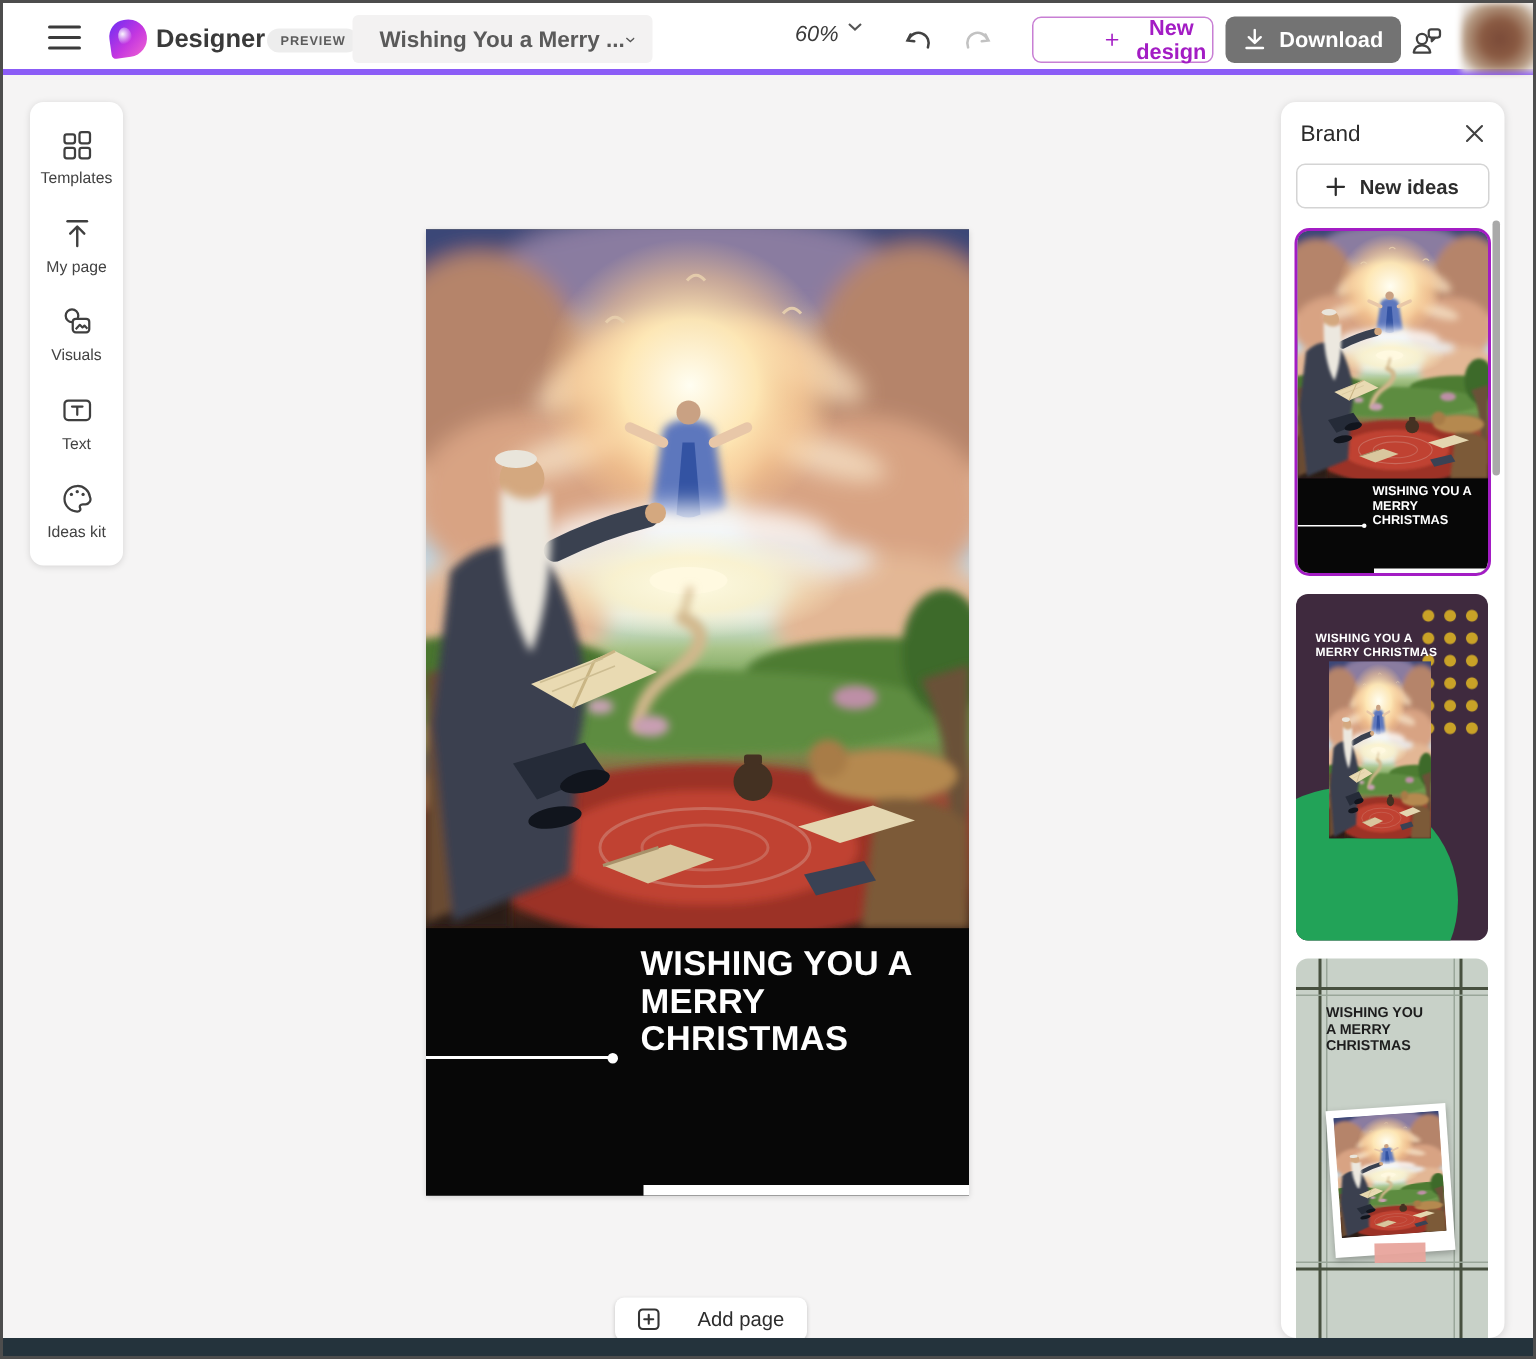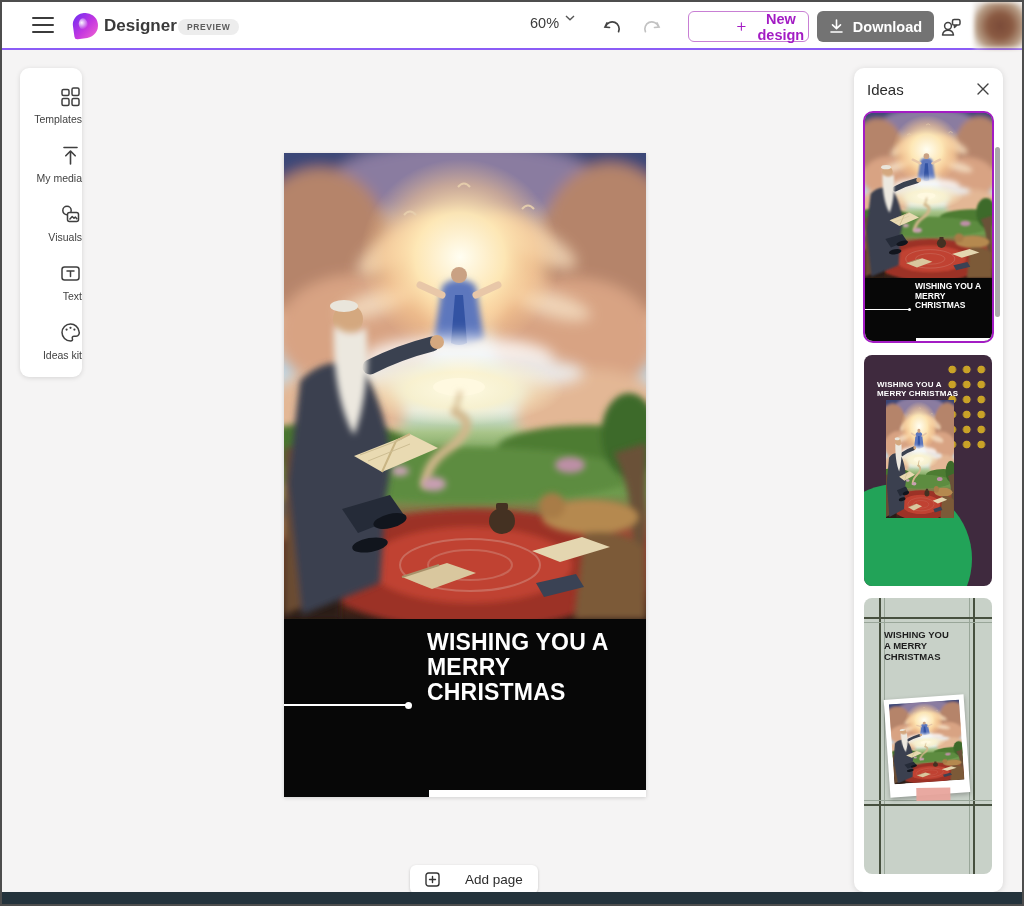--- a/index.html
+++ b/index.html
@@ -2,54 +2,54 @@
 <html><head>
 <meta charset="utf-8">
 <style>
   * { margin:0; padding:0; box-sizing:border-box; }
   body { background:#ddd; font-family:"Liberation Sans", sans-serif; }
   #frame { position:relative; width:1024px; height:906px; background:#f5f4f4;
            border:2px solid #4d4d4d; overflow:hidden; }
 
   
   .topbar { position:absolute; left:0; top:0; right:0; height:48px; background:#fff;
-            border-bottom:2px solid #8b5cf6; z-index:5; }
+            border-bottom:4px solid #8b5cf6; z-index:5; }
   .hamburger { position:absolute; left:30px; top:15px; width:22px; height:18px; cursor:pointer; }
   .hamburger span { display:block; height:2px; background:#3b3b3b; margin-bottom:5px; border-radius:1px; }
   .logo-mark { position:absolute; left:71px; top:11px; width:25px; height:25px;
                background:linear-gradient(140deg,#7b2ff0 10%,#c437e0 55%,#e85bd4 90%);
                border-radius:45% 50% 50% 12%; transform:rotate(-8deg); }
   .logo-mark::after { content:""; position:absolute; left:6px; top:5px; width:9px; height:12px;
                border-radius:50%; background:radial-gradient(circle at 35% 35%, rgba(255,255,255,.95), rgba(255,255,255,0) 70%); }
   .app-name { position:absolute; left:102px; top:14px; font-size:17px; font-weight:bold; color:#3a3a3a; }
   .preview-badge { position:absolute; left:176px; top:17px; background:#ededed; color:#5c5c5c;
                font-size:8.5px; font-weight:bold; letter-spacing:.6px; padding:3px 9px; border-radius:9px;text-align:center; }
   .title-pill { position:absolute; left:233px; top:8px; width:200px; height:32px; background:#f3f2f2;
                border-radius:4px; display:flex; align-items:center; cursor:pointer; }
   .title-pill .t { margin-left:18px; font-size:15px; font-weight:bold; color:#5a5a5a; white-space:nowrap; }
   .title-pill svg { margin-left:auto; margin-right:12px; }
   .zoom-ctl { position:absolute; left:528px; top:13px; display:flex; align-items:flex-start; gap:6px;
-              cursor:pointer; color:#3b3b3b; font-size:14.5px; }
+              cursor:pointer; color:#3b3b3b; font-size:14.5px;font-style:italic; }
   .icon-btn { position:absolute; top:12px; width:26px; height:26px; display:flex; align-items:center;
               justify-content:center; cursor:pointer; border-radius:4px; }
   .btn-new { position:absolute; left:686px; top:9px; width:121px; height:31px; border:1px solid #c87fd4;
              border-radius:6px; background:#fff; color:#a31cc4; font-size:14.5px; font-weight:bold;
              display:flex; align-items:center; justify-content:center; gap:8px; cursor:pointer;padding-left:48px; }
   .btn-download { position:absolute; left:815px; top:9px; width:117px; height:31px; background:#737373;
              border:none; border-radius:6px; color:#fff; font-size:14.5px; font-weight:bold;
              display:flex; align-items:center; justify-content:center; gap:9px; cursor:pointer; }
   .feedback-ic { position:absolute; left:938px; top:14px; width:22px; height:22px; cursor:pointer; }
   .avatar { position:absolute; left:972px; top:0; width:52px; height:46px;
             background:radial-gradient(circle at 50% 52%, #7a4a38 0%, #8a5a42 35%, #b9a089 68%, #e9e4df 85%);
             filter:blur(2px); cursor:pointer; }
 
   
   .toolbox { position:absolute; left:18px; top:66px; width:62px; background:#fff; border-radius:9px;
              box-shadow:0 1px 5px rgba(0,0,0,.13); padding:7px 0; z-index:3; }
-  .tool-item { display:flex; flex-direction:column; align-items:flex-end; gap:5px; padding:10px 0 9px; cursor:pointer; }
+  .tool-item { display:flex; flex-direction:column; align-items:center; gap:5px; padding:10px 0 9px; cursor:pointer; }
   .tool-item svg { display:block; }
   .tool-label { font-size:10.5px; color:#424242; }
 
   
   .canvas { position:absolute; left:282px; top:151px; width:362px; height:644px;
             box-shadow:0 1px 4px rgba(0,0,0,.15); background:#000; }
   .art { display:block; }
   .canvas .art { width:362px; height:466px; }
   .black-band { position:relative; width:362px; height:178px; background:#070707; }
   .band-headline { position:absolute; left:143px; top:11px; color:#fff; font-weight:bold;
@@ -251,20 +251,26 @@
   <div class="topbar">
     <div class="hamburger">
         <span></span>
         <span></span>
         <span></span>
       </div>
     <div class="logo-mark"></div>
     <div class="app-name">Designer</div>
     <div class="preview-badge">PREVIEW</div>
 
+    <div class="title-pill">
+      <span class="t">Wishing You a Merry ...</span>
+      <svg width="11" height="7" viewBox="0 0 11 7">
+        <polyline points="1,1.5 5.5,5.5 10,1.5" fill="none" stroke="#555" stroke-width="1.5"></polyline>
+        </svg>
+    </div>
 
     <div class="zoom-ctl">
       <span>60%</span>
       <svg width="10" height="6" viewBox="0 0 10 6">
         <polyline points="1,1 5,4.7 9,1" fill="none" stroke="#555" stroke-width="1.4"></polyline>
         </svg>
     </div>
 
     <div class="icon-btn" style="left:597px">
       <svg width="19" height="17" viewBox="0 0 19 17">
@@ -310,21 +316,21 @@
         <rect x="3" y="13.5" width="7" height="7" rx="1.5" fill="none" stroke="#3f3f3f" stroke-width="1.5"></rect>
         <rect x="13" y="13.5" width="7" height="7" rx="1.5" fill="none" stroke="#3f3f3f" stroke-width="1.5"></rect>
         </svg>
       <span class="tool-label">Templates</span>
     </div>
     <div class="tool-item">
       <svg width="23" height="23" viewBox="0 0 23 23">
         <path d="M5 3.5 H18" stroke="#3f3f3f" stroke-width="1.6" stroke-linecap="round"></path>
         <path d="M11.5 20 V7.5 M6.8 11.8 L11.5 7 L16.2 11.8" fill="none" stroke="#3f3f3f" stroke-width="1.6" stroke-linecap="round" stroke-linejoin="round"></path>
         </svg>
-      <span class="tool-label">My media</span>
+      <span class="tool-label">My page</span>
     </div>
     <div class="tool-item">
       <svg width="23" height="23" viewBox="0 0 23 23">
         <circle cx="8" cy="7.5" r="4.2" fill="none" stroke="#3f3f3f" stroke-width="1.5"></circle>
         <rect x="8.5" y="9.5" width="11" height="9" rx="2" fill="#fff" stroke="#3f3f3f" stroke-width="1.5"></rect>
         <path d="M10.5 16.5 L13.2 13.5 L15 15.3 L16.3 14 L18.3 16.2" fill="none" stroke="#3f3f3f" stroke-width="1.4" stroke-linejoin="round"></path>
         </svg>
       <span class="tool-label">Visuals</span>
     </div>
     <div class="tool-item">
@@ -363,27 +369,33 @@
   <button class="add-page">
     <svg width="15" height="15" viewBox="0 0 15 15">
       <rect x="1" y="1" width="13" height="13" rx="2.5" fill="none" stroke="#333" stroke-width="1.4"></rect>
       <path d="M7.5 4.5 V10.5 M4.5 7.5 H10.5" stroke="#333" stroke-width="1.4" stroke-linecap="round"></path>
       </svg>
     <span>Add page</span>
   </button>
 
   <div class="ideas">
     <div class="ideas-head">
-      <span class="ideas-title">Ideas</span>
+      <span class="ideas-title">Brand</span>
       <span class="ideas-close">
         <svg width="12" height="12" viewBox="0 0 12 12">
             <path d="M1 1 L11 11 M11 1 L1 11" stroke="#424242" stroke-width="1.4" stroke-linecap="round"></path>
           </svg>
       </span>
     </div>
+    <button class="btn-new-ideas">
+      <svg width="13" height="13" viewBox="0 0 13 13">
+        <path d="M6.5 1 V12 M1 6.5 H12" stroke="#2c2c2c" stroke-width="1.5" stroke-linecap="round"></path>
+        </svg>
+      <span>New ideas</span>
+    </button>
 
     <div class="thumb-list">
 
       <div class="thumb selected">
         <div class="t1-inner">
           <svg class="art" viewBox="0 0 362 466" preserveAspectRatio="none">
               <use href="#card-art"></use>
             </svg>
           <div class="t1-band">
             <div class="t1-headline">

